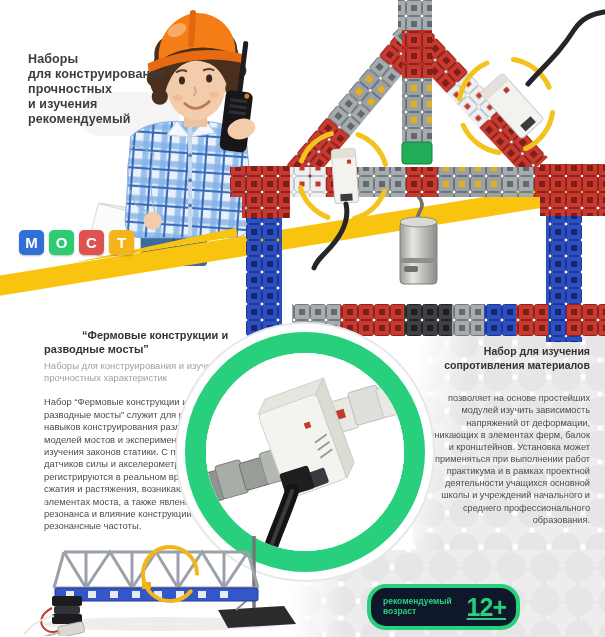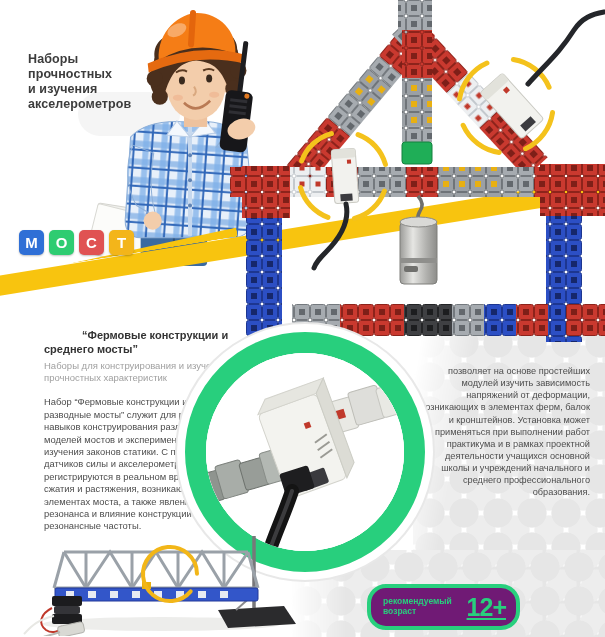--- a/index.html
+++ b/index.html
@@ -51,21 +51,21 @@
   .article-right{right:15px;top:345px;width:172px;text-align:right;}
   .article-right h3{margin:0;font-size:10.5px;line-height:1.3;color:#333;}
   .article-right .body{margin-top:20px;font-size:9.2px;line-height:1.32;color:var(--body-text);}
   
   .inset{left:185px;top:332px;width:240px;height:240px;border-radius:50%;
     border:21px solid var(--accent-green);background:#fff;
     box-shadow:0 0 0 8px #ffffff,0 0 0 10px #e8e8e8;}
   .inset-clip{position:absolute;left:0;top:0;width:198px;height:198px;border-radius:50%;overflow:hidden;background:#fff;}
   
   .age-pill{left:367px;top:584px;width:153px;height:46px;border:4px solid var(--accent-green);
-    border-radius:19px;background:#701a75;display:flex;align-items:center;padding:0 10px 0 12px;gap:6px;}
+    border-radius:19px;background:#0f172a;display:flex;align-items:center;padding:0 10px 0 12px;gap:6px;}
   .age-label{width:78px;font-size:8.5px;line-height:1.15;color:var(--accent-green);font-weight:bold;}
   .age-value{flex:1;text-align:center;font-size:25px;font-weight:bold;color:var(--accent-green);letter-spacing:-1px;text-decoration:underline;}
 </style>
 </head>
 <body>
 
 <div class="poster">
 
   <div class="abs dots dots-a"></div>
   <div class="abs dots dots-b"></div>
@@ -258,39 +258,41 @@
       <rect x="-15" y="-31" width="30" height="62" rx="3" fill="#f2f2ee" stroke="#c9c9c2"></rect>
       <rect x="-15" y="-31" width="30" height="10" rx="3" fill="#e2e2db"></rect>
       <rect x="4" y="-18" width="5" height="5" fill="#c0392b"></rect>
       <rect x="-7" y="20" width="14" height="8" fill="#3c3c40"></rect>
     </g>
     <path d="M298,84 C318,62 330,52 344,30 C352,18 362,14 374,12" fill="none" stroke="#24262a" stroke-width="5" stroke-linecap="round"></path>
   </svg>
 
   <div class="abs headline">
     <span>Наборы</span>
+    <span>для конструирования</span>
     <span>прочностных</span>
     <span>и изучения</span>
-    <span>акселерометров</span>
+    <span>рекомендуемый</span>
   </div>
 
   <div class="abs logo">
     <div class="tile tile-m">М</div>
     <div class="tile tile-o">О</div>
     <div class="tile tile-s">С</div>
     <div class="tile tile-t">Т</div>
   </div>
 
   <div class="abs article-left">
-    <h3>“Фермовые конструкции и среднего мосты”</h3>
+    <h3>“Фермовые конструкции и разводные мосты”</h3>
     <div class="sub">Наборы для конструирования и изучения прочностных характеристик</div>
     <div class="body">Набор “Фермовые конструкции и разводные мосты” служит для развития навыков конструирования различных моделей мостов и экспериментального изучения законов статики. С помощью датчиков силы и акселерометров регистрируются в реальном времени силы сжатия и растяжения, возникающие в элементах моста, а также явления резонанса и влияние конструкции на резонансные частоты.</div>
   </div>
 
   <div class="abs article-right">
+    <h3>Набор для изучения сопротивления материалов</h3>
     <div class="body">позволяет на основе простейших модулей изучить зависимость напряжений от деформации, возникающих в элементах ферм, балок и кронштейнов. Установка может применяться при выполнении работ практикума и в рамках проектной деятельности учащихся основной школы и учреждений начального и среднего профессионального образования.</div>
   </div>
 
   <div class="abs inset">
     <div class="inset-clip">
       <svg width="198" height="198" viewBox="0 0 198 198">
         <rect width="198" height="198" fill="#ffffff"></rect>
 
         <g transform="rotate(-16 99 99)">
           <rect x="-16" y="92" width="26" height="30" rx="3" fill="#8f948f" stroke="#6d726d"></rect>

